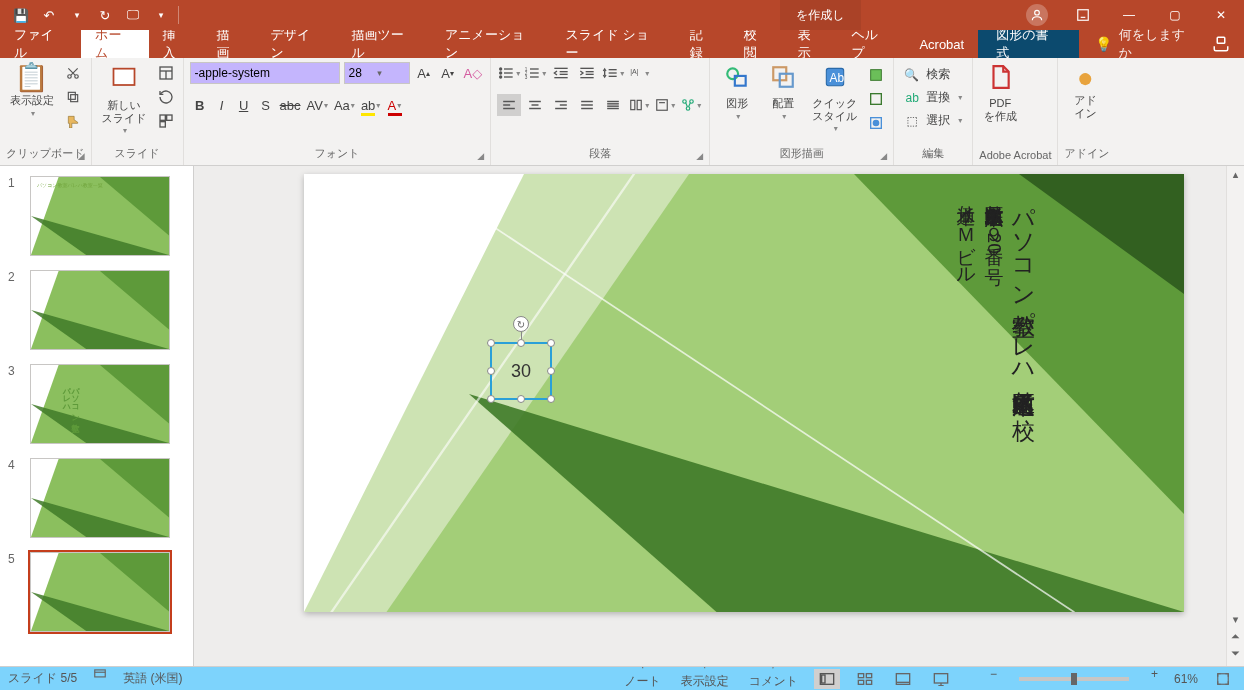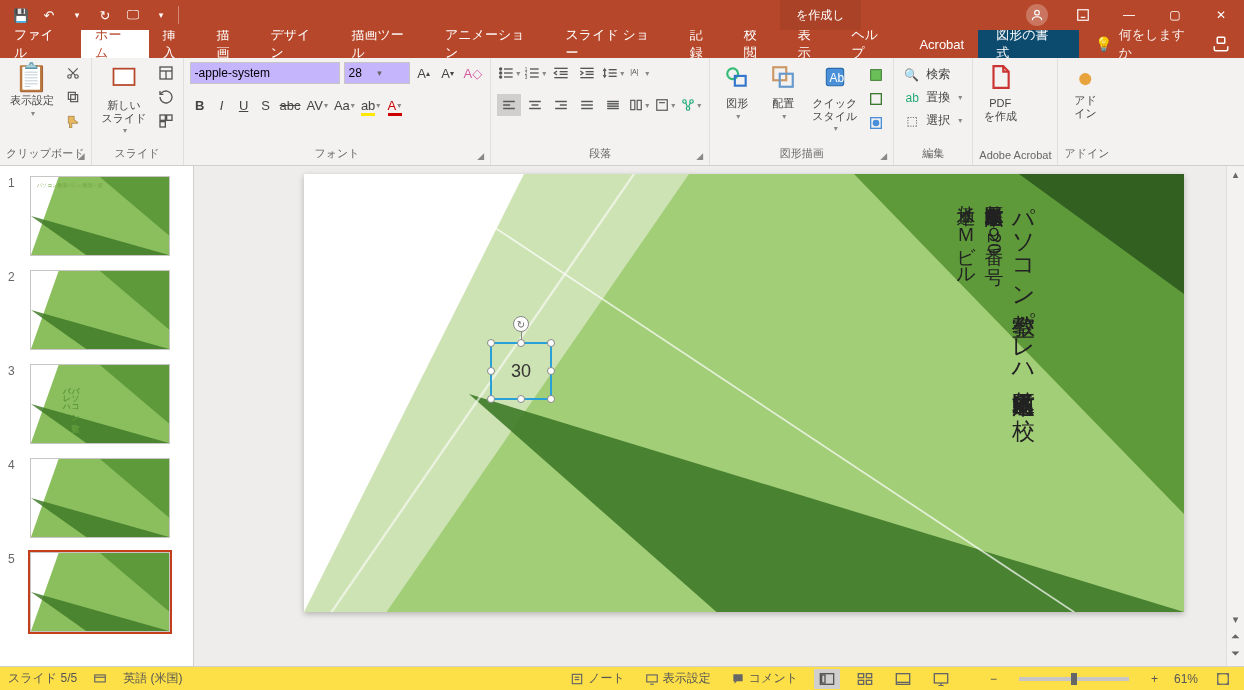--- a/index.html
+++ b/index.html
@@ -81,23 +81,23 @@
 .h { position:absolute; width:8px; height:8px; border:1px solid #888; background:#fff; border-radius:50%; }
 .h.tl{ left:-5px; top:-5px; } .h.tr{ right:-5px; top:-5px; } .h.bl{ left:-5px; bottom:-5px; } .h.br{ right:-5px; bottom:-5px; }
 .h.tc{ left:50%; margin-left:-4px; top:-5px; } .h.bc{ left:50%; margin-left:-4px; bottom:-5px; }
 .h.ml{ left:-5px; top:50%; margin-top:-4px; } .h.mr{ right:-5px; top:50%; margin-top:-4px; }
 .rot { position:absolute; left:50%; top:-28px; transform:translateX(-50%); width:16px; height:16px; border:1px solid #888; border-radius:50%; background:#fff; display:flex; align-items:center; justify-content:center; font-size:10px; color:#666; cursor:pointer; }
 .rot-line { position:absolute; left:50%; top:-12px; width:1px; height:10px; background:#888; }
 
 .notes { height:28px; border-top:1px solid #d0cfce; background:#fff; padding:4px 10px; color:#8a8886; font-size:13px; cursor:text; }
 
 
-.status { height:24px; background:#fde047; border-top:1px solid #d0cfce; display:flex; align-items:center; font-size:12px; color:#555; padding:0 8px; gap:12px; }
+.status { height:24px; background:#7dd3fc; border-top:1px solid #d0cfce; display:flex; align-items:center; font-size:12px; color:#555; padding:0 8px; gap:12px; }
 .status .sep { flex:1; }
-.s-btn { display:flex; align-items:center; gap:4px; cursor:pointer; padding:0 4px; height:100%; }
+.s-btn { display:flex; align-items:center; gap:4px; cursor:pointer; padding:0 4px; height:100%;flex-direction:column; }
 .view-btn { width:26px; height:20px; display:flex; align-items:center; justify-content:center; cursor:pointer; color:#666; }
 .view-btn.active { background:#d0cfce; }
 .zoom-slider { width:110px; height:4px; background:#c8c6c4; position:relative; margin:0 6px; }
 .zoom-slider .knob { position:absolute; left:52px; top:-4px; width:6px; height:12px; background:#666; }
 
 
 svg.artsvg { width:100%; height:100%; display:block; }
 
 
 .th-mini { position:absolute; inset:0; font-size:4px; line-height:1.1; color:#555; }

